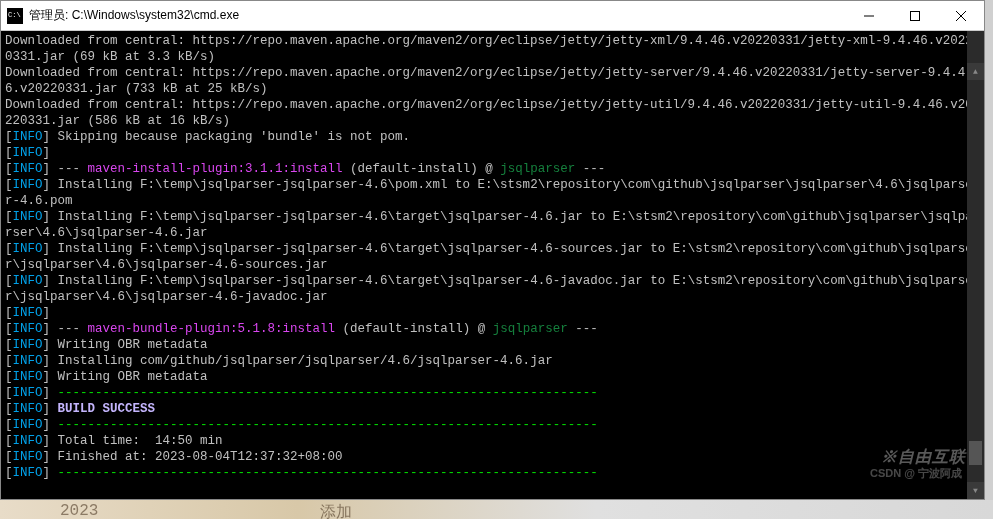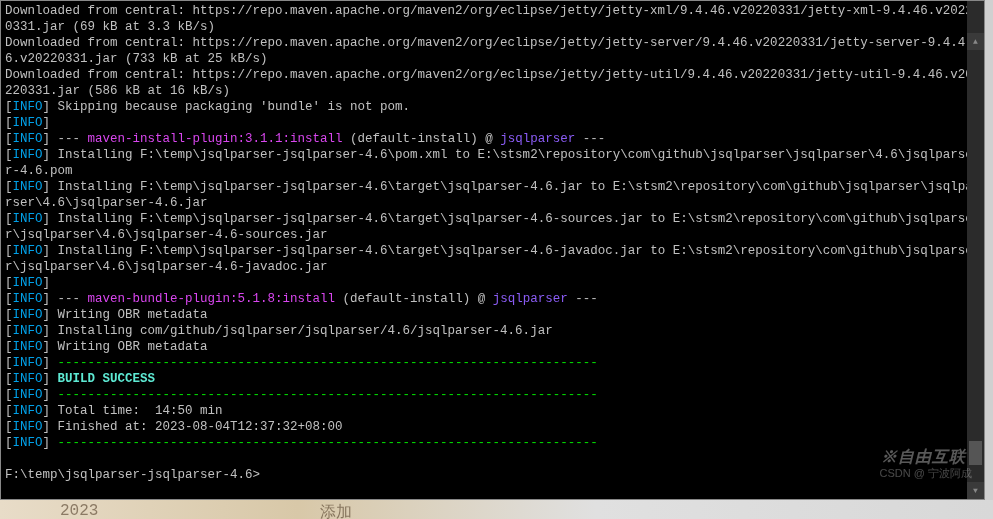--- a/index.html
+++ b/index.html
@@ -98,64 +98,87 @@
   left: 2px;
   right: 2px;
   bottom: 34px;
   height: 24px;
   background: #555;
 }
 .scroll-arrow.bottom { position: absolute; bottom: 0; }
 .info { color: #00a0e8; }
 .bracket { color: #c0c0c0; }
 .plugin { color: #d946ef; }
-.project { color: #8b5cf6; }
-.success { color: #5eead4; font-weight: bold; }
+.project { color: #15803d; }
+.success { color: #c4b5fd; font-weight: bold; }
 .dash { color: #00e000; }
 .prompt-row { color: #c0c0c0; }
 .watermark {
   position: absolute;
   right: 18px;
   bottom: 34px;
   color: rgba(255,255,255,0.35);
   font-family: Liberation Sans, sans-serif;
   font-size: 16px;
   font-weight: bold;
   font-style: italic;
   letter-spacing: 1px;
   pointer-events: none;
 }
 .watermark2 {
   position: absolute;
-  right: 12px;
+  right: 22px;
   bottom: 18px;
   color: rgba(255,255,255,0.28);
   font-family: sans-serif;
   font-size: 11px;
   pointer-events: none;
+  font-weight: bold;
 }
 .bottom-strip {
   position: absolute;
   left: 0;
   bottom: 0;
   width: 993px;
   height: 19px;
   background: linear-gradient(to right,#e8dcc8 0,#d8c8a8 30%,#e0e0e0 60%,#d8d8d8 100%);
 }
 .bottom-strip .blur {
   position: absolute;
   font-size: 16px;
   color: rgba(80,60,40,0.6);
   filter: blur(0.6px);
 }
 </style>
 </head>
 <body>
 
 <div class="window">
+  <div class="titlebar">
+    <span class="title-icon"></span>
+    <span class="title-text">管理员: C:\Windows\system32\cmd.exe</span>
+    <div class="win-controls">
+      <div class="win-btn">
+        <svg viewBox="0 0 10 10">
+            <line x1="0" y1="5" x2="10" y2="5" stroke="#000" stroke-width="1"></line>
+          </svg>
+      </div>
+      <div class="win-btn">
+        <svg viewBox="0 0 10 10">
+            <rect x="0.5" y="0.5" width="9" height="9" fill="none" stroke="#000" stroke-width="1"></rect>
+          </svg>
+      </div>
+      <div class="win-btn">
+        <svg viewBox="0 0 10 10">
+            <line x1="0" y1="0" x2="10" y2="10" stroke="#000" stroke-width="1"></line>
+            <line x1="10" y1="0" x2="0" y2="10" stroke="#000" stroke-width="1"></line>
+          </svg>
+      </div>
+    </div>
+  </div>
 
   <div class="terminal"><span>Downloaded from central: https://repo.maven.apache.org/maven2/org/eclipse/jetty/jetty-xml/9.4.46.v20220331/jetty-xml-9.4.46.v20220331.jar (69 kB at 3.3 kB/s)</span>
 <span>Downloaded from central: https://repo.maven.apache.org/maven2/org/eclipse/jetty/jetty-server/9.4.46.v20220331/jetty-server-9.4.46.v20220331.jar (733 kB at 25 kB/s)</span>
 <span>Downloaded from central: https://repo.maven.apache.org/maven2/org/eclipse/jetty/jetty-util/9.4.46.v20220331/jetty-util-9.4.46.v20220331.jar (586 kB at 16 kB/s)</span>
 <span class="bracket">[</span><span class="info">INFO</span><span class="bracket">]</span><span> Skipping because packaging 'bundle' is not pom.</span>
 <span class="bracket">[</span><span class="info">INFO</span><span class="bracket">]</span>
 <span class="bracket">[</span><span class="info">INFO</span><span class="bracket">]</span><span> --- </span><span class="plugin">maven-install-plugin:3.1.1:install</span><span> (default-install) @ </span><span class="project">jsqlparser</span><span> ---</span>
 <span class="bracket">[</span><span class="info">INFO</span><span class="bracket">]</span><span> Installing F:\temp\jsqlparser-jsqlparser-4.6\pom.xml to E:\stsm2\repository\com\github\jsqlparser\jsqlparser\4.6\jsqlparser-4.6.pom</span>
 <span class="bracket">[</span><span class="info">INFO</span><span class="bracket">]</span><span> Installing F:\temp\jsqlparser-jsqlparser-4.6\target\jsqlparser-4.6.jar to E:\stsm2\repository\com\github\jsqlparser\jsqlparser\4.6\jsqlparser-4.6.jar</span>
 <span class="bracket">[</span><span class="info">INFO</span><span class="bracket">]</span><span> Installing F:\temp\jsqlparser-jsqlparser-4.6\target\jsqlparser-4.6-sources.jar to E:\stsm2\repository\com\github\jsqlparser\jsqlparser\4.6\jsqlparser-4.6-sources.jar</span>

